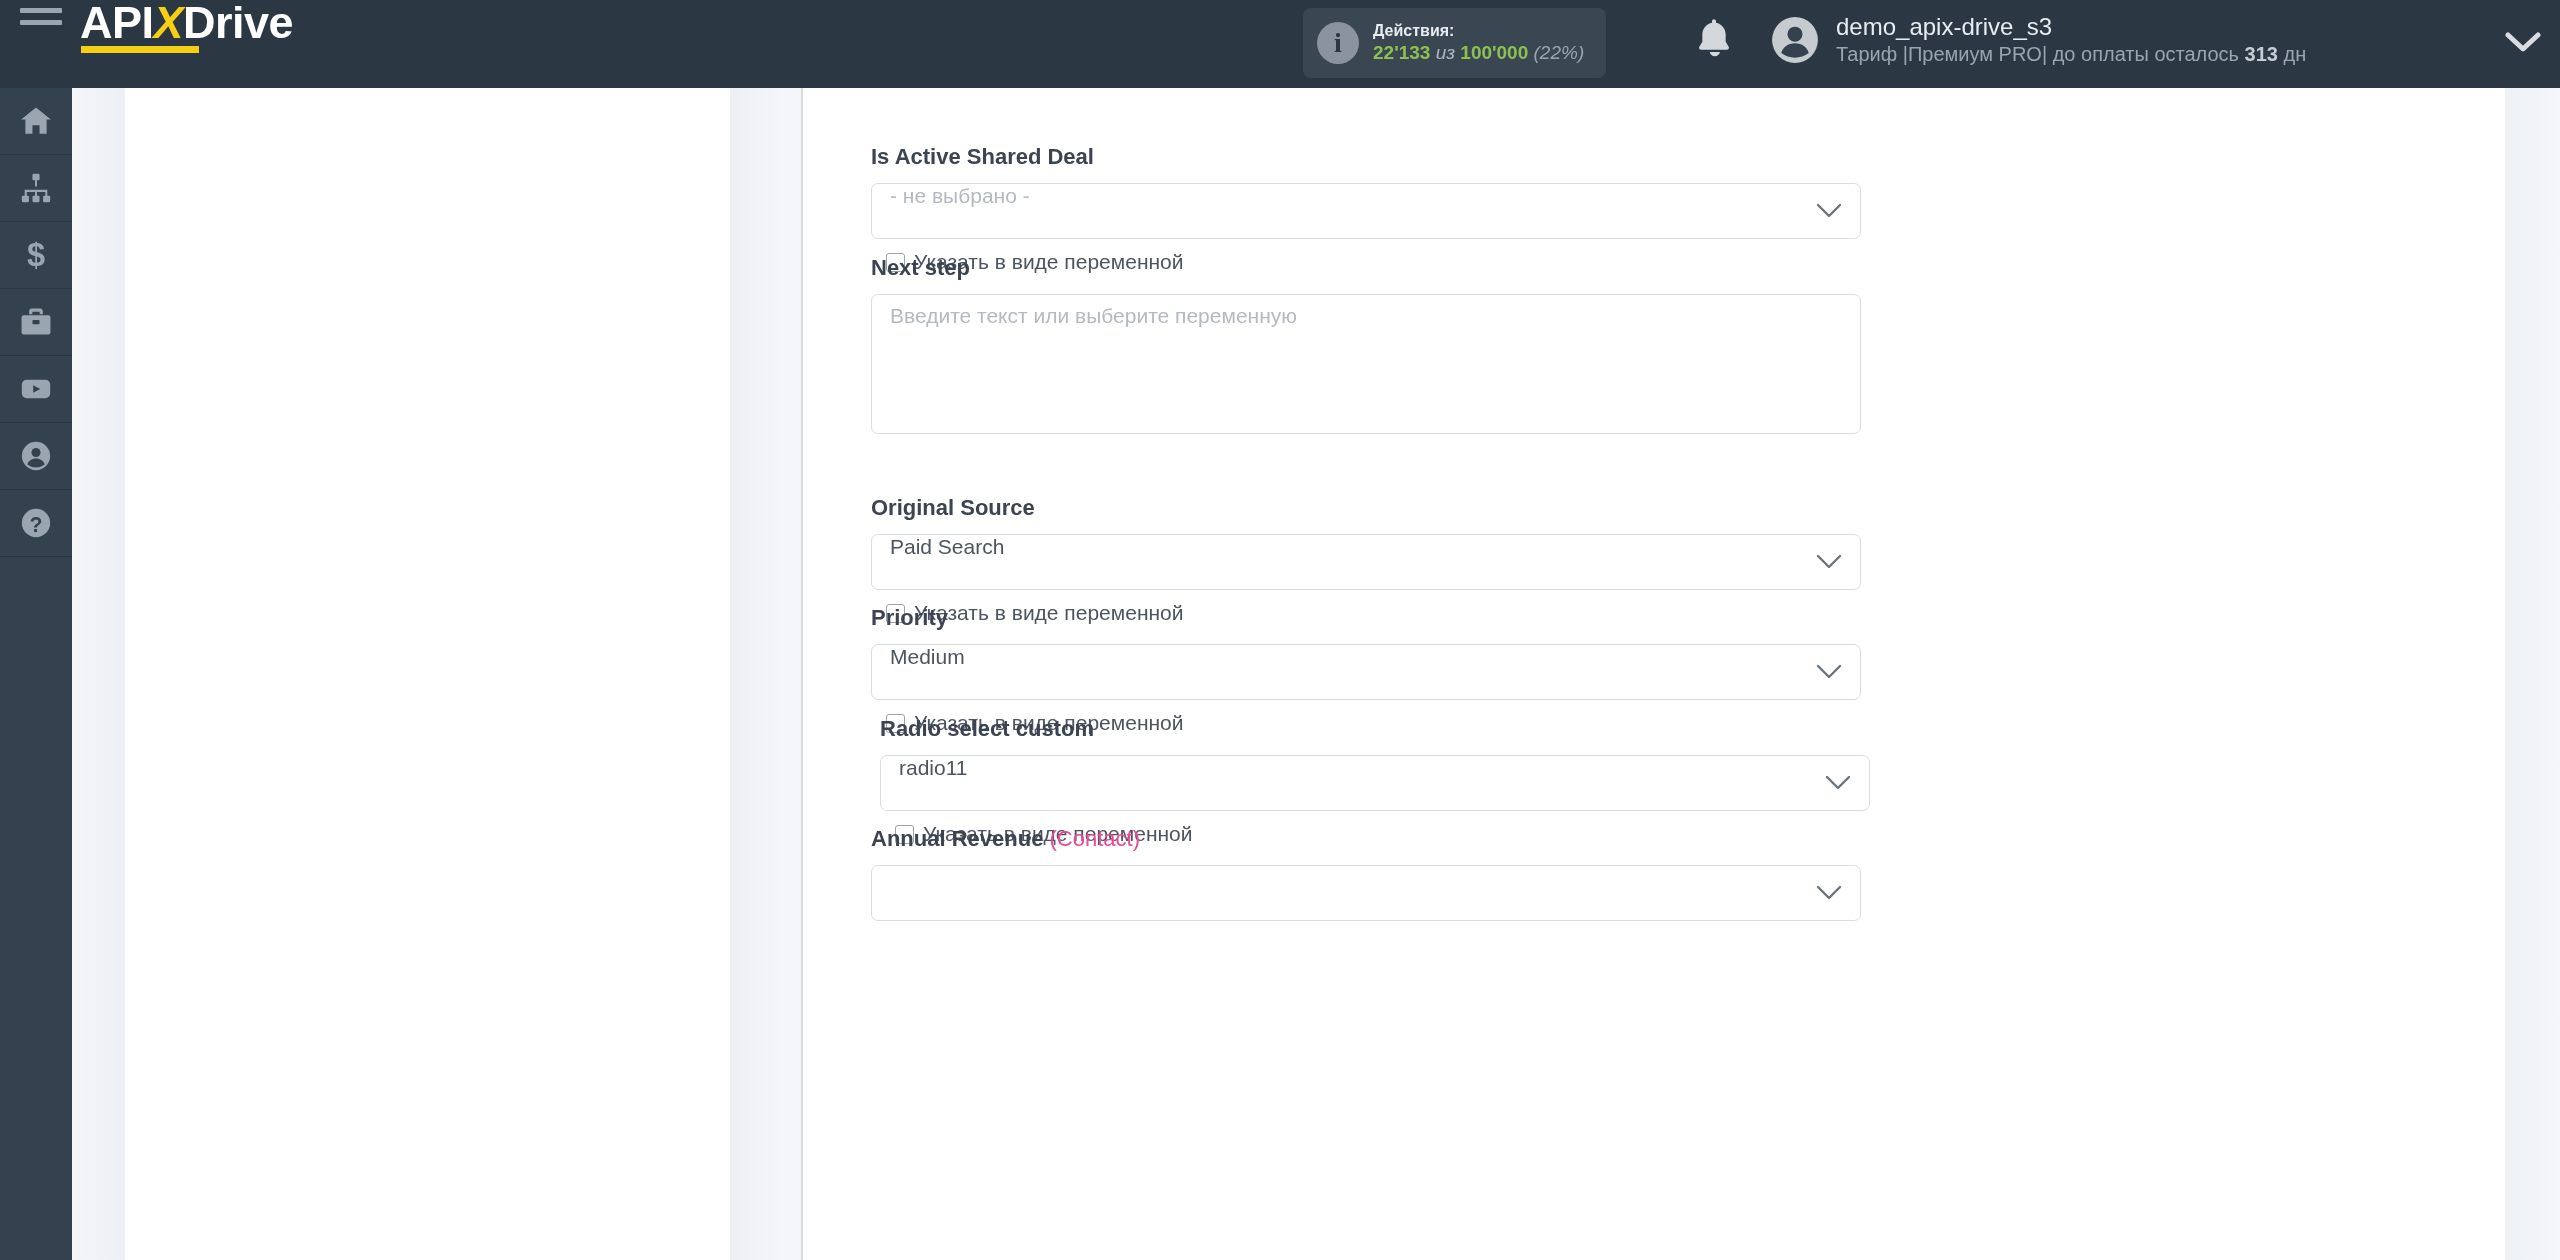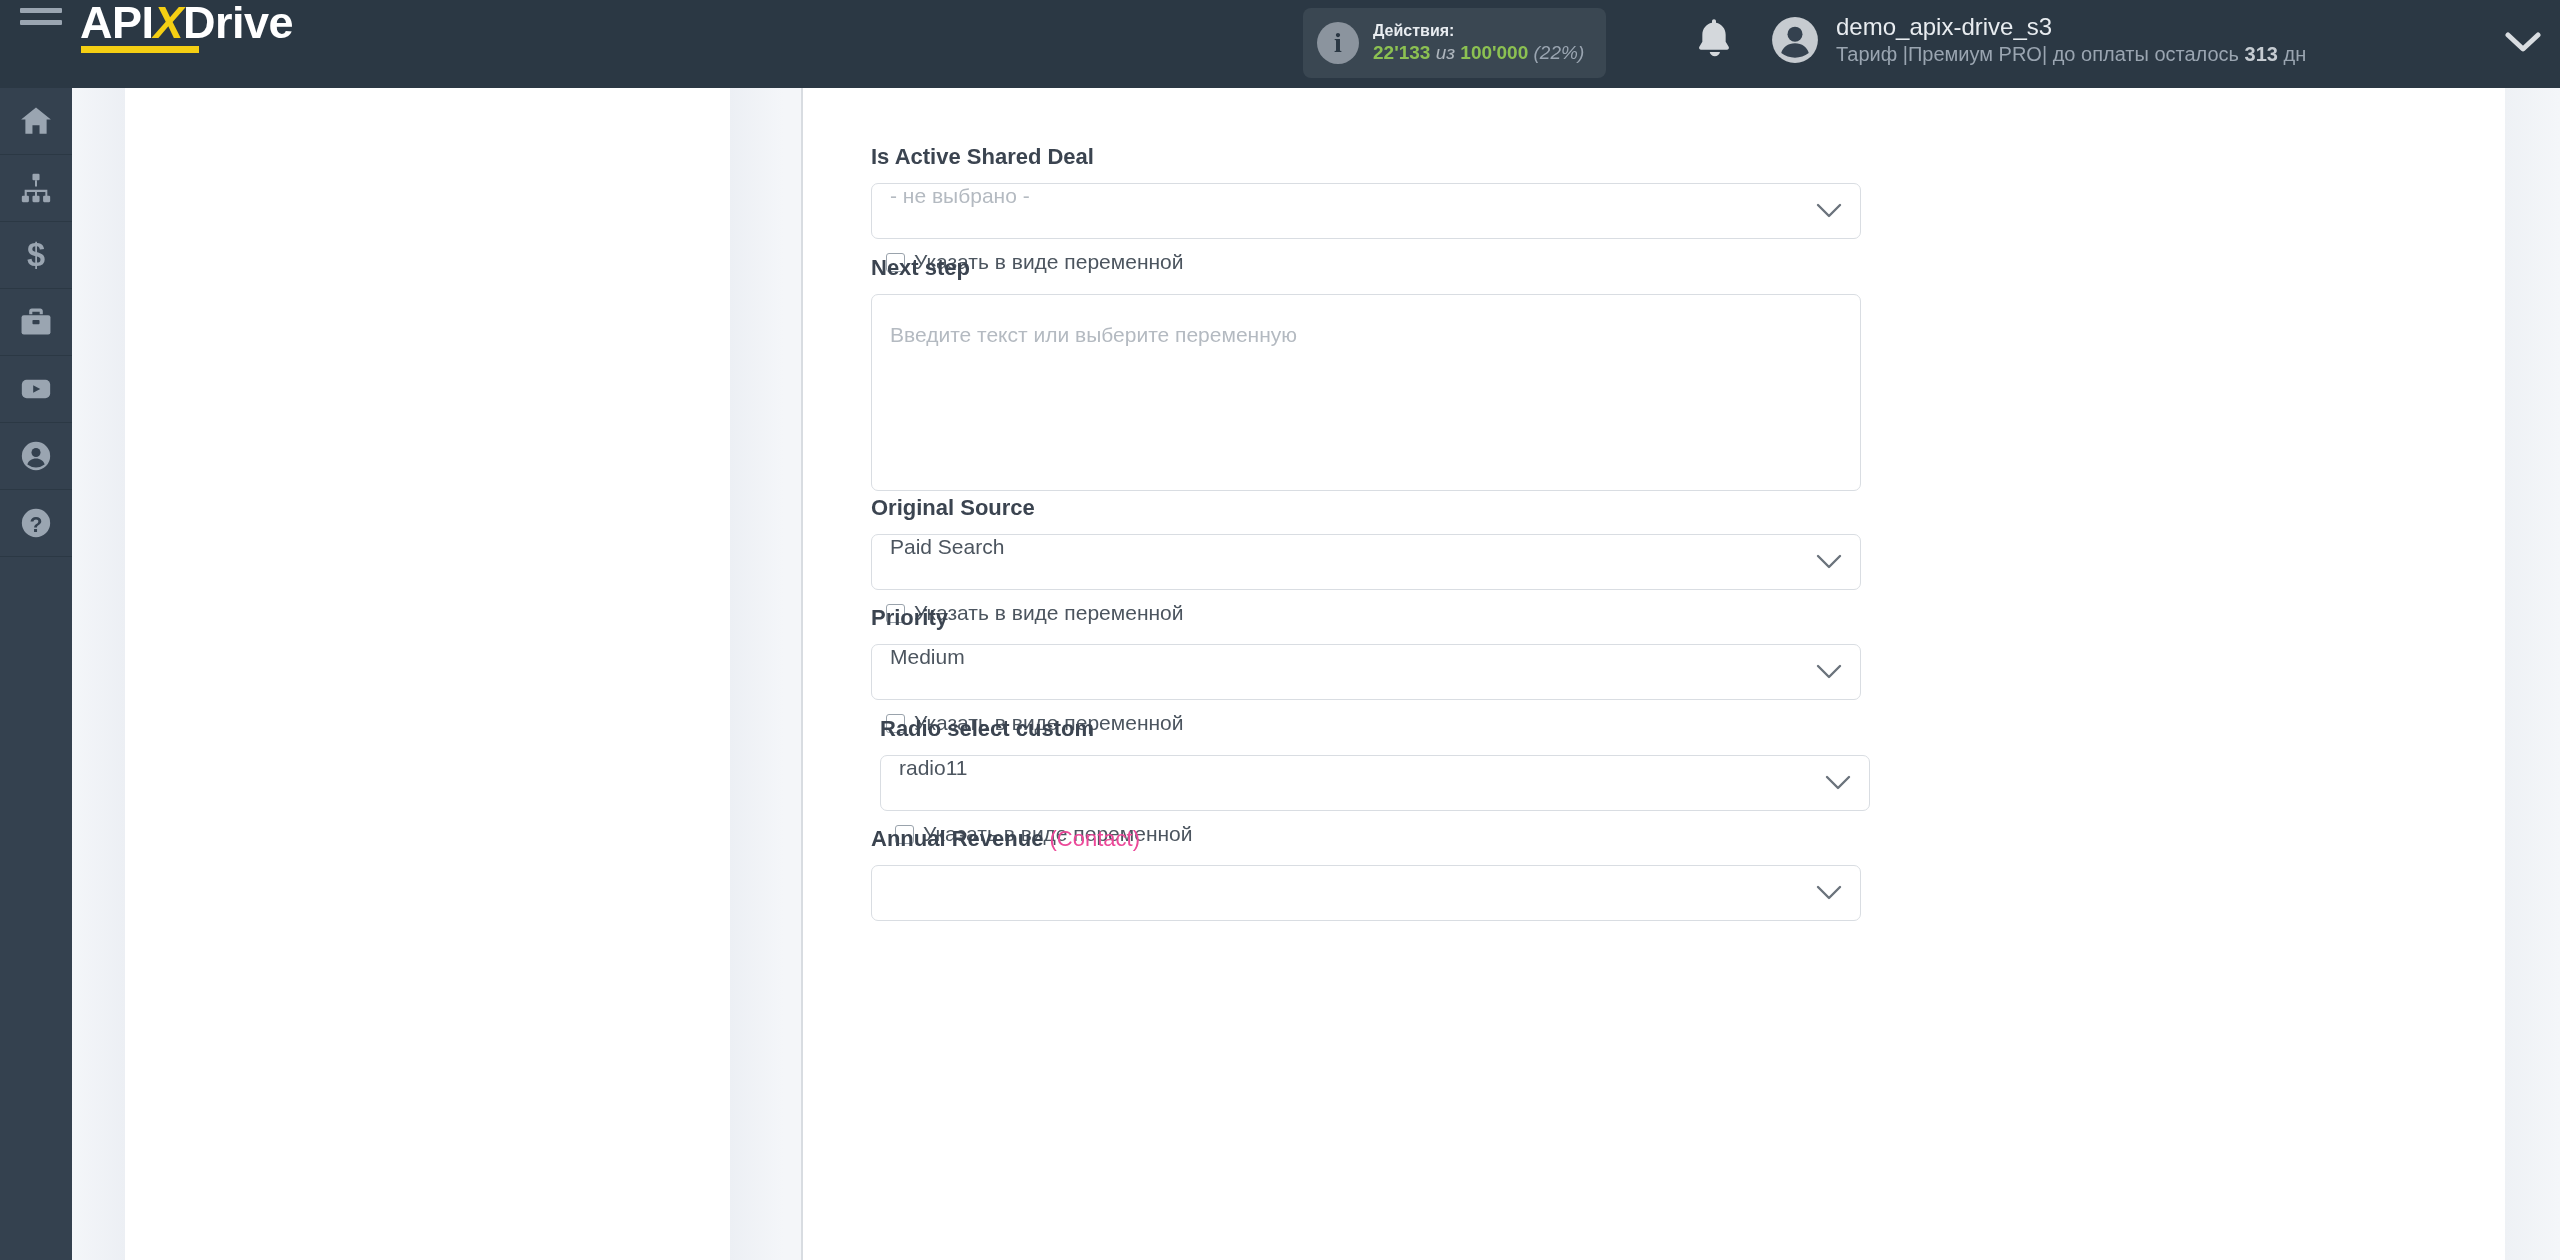--- a/index.html
+++ b/index.html
@@ -209,25 +209,25 @@
     overflow: hidden;
   }
   .control .value.placeholder { color: #b4bac1; }
   .chev {
     position: absolute;
     right: 18px; top: 50%;
     transform: translateY(-50%);
   }
   .textarea-box {
     width: 990px;
-    height: 197px;
+    height: 140px;
     border: 1px solid #d9dde2;
     border-radius: 7px;
     background: #ffffff;
-    padding: 28px 18px;
+    padding: 9px 18px;
     cursor: text;
   }
   .textarea-box .ph {
     font-size: 21px;
     color: #b4bac1;
   }
   .varrow {
     display: flex;
     align-items: center;
     margin-top: 11px;

